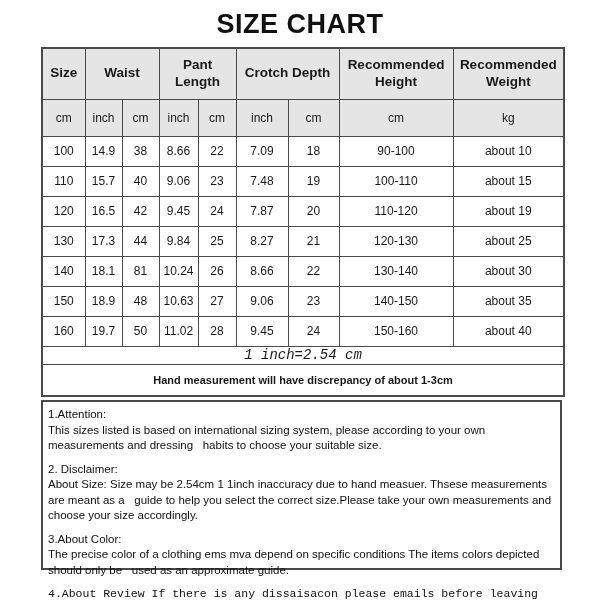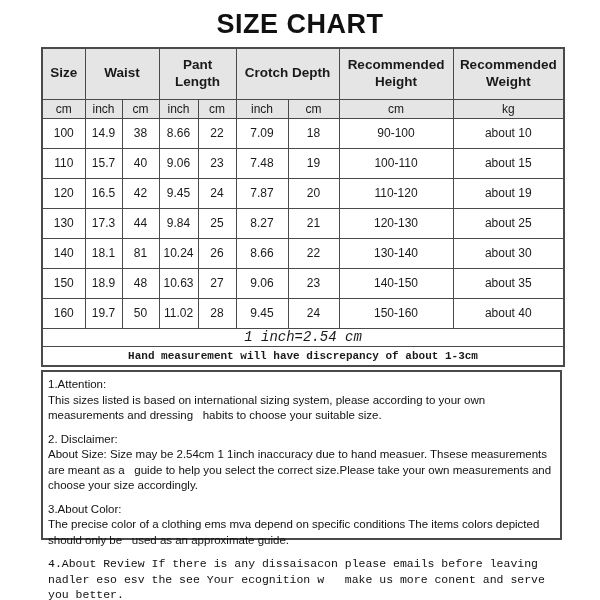--- a/index.html
+++ b/index.html
@@ -37,40 +37,40 @@
     overflow: hidden;
   }
   tr.group-row th {
     height: 51px;
     background: #e5e5e5;
     font-size: 13.5px;
     font-weight: bold;
     line-height: 1.25;
   }
   tr.units-row th {
-    height: 19px;
+    height: 37px;
     background: #e5e5e5;
     font-size: 12px;
     font-weight: normal;
   }
   tbody.data-body td {
     height: 30px;
     font-size: 12px;
     background: #ffffff;
   }
   td.conversion-cell {
     height: 18px;
     font-family: "Liberation Mono", monospace;
     font-size: 14px;
     background: #ffffff;
     font-style: italic;
   }
   td.hand-note-cell {
-    height: 20px;
-    font-family: Liberation Mono, monospace;
+    height: 32px;
+    font-family: Liberation Sans, sans-serif;
     font-size: 11px;
     font-weight: bold;
     background: #ffffff;
     text-align: center;
   }
 
   .notes-box {
     margin: 3px 0 0 41px;
     width: 521px;
     height: 170px;

